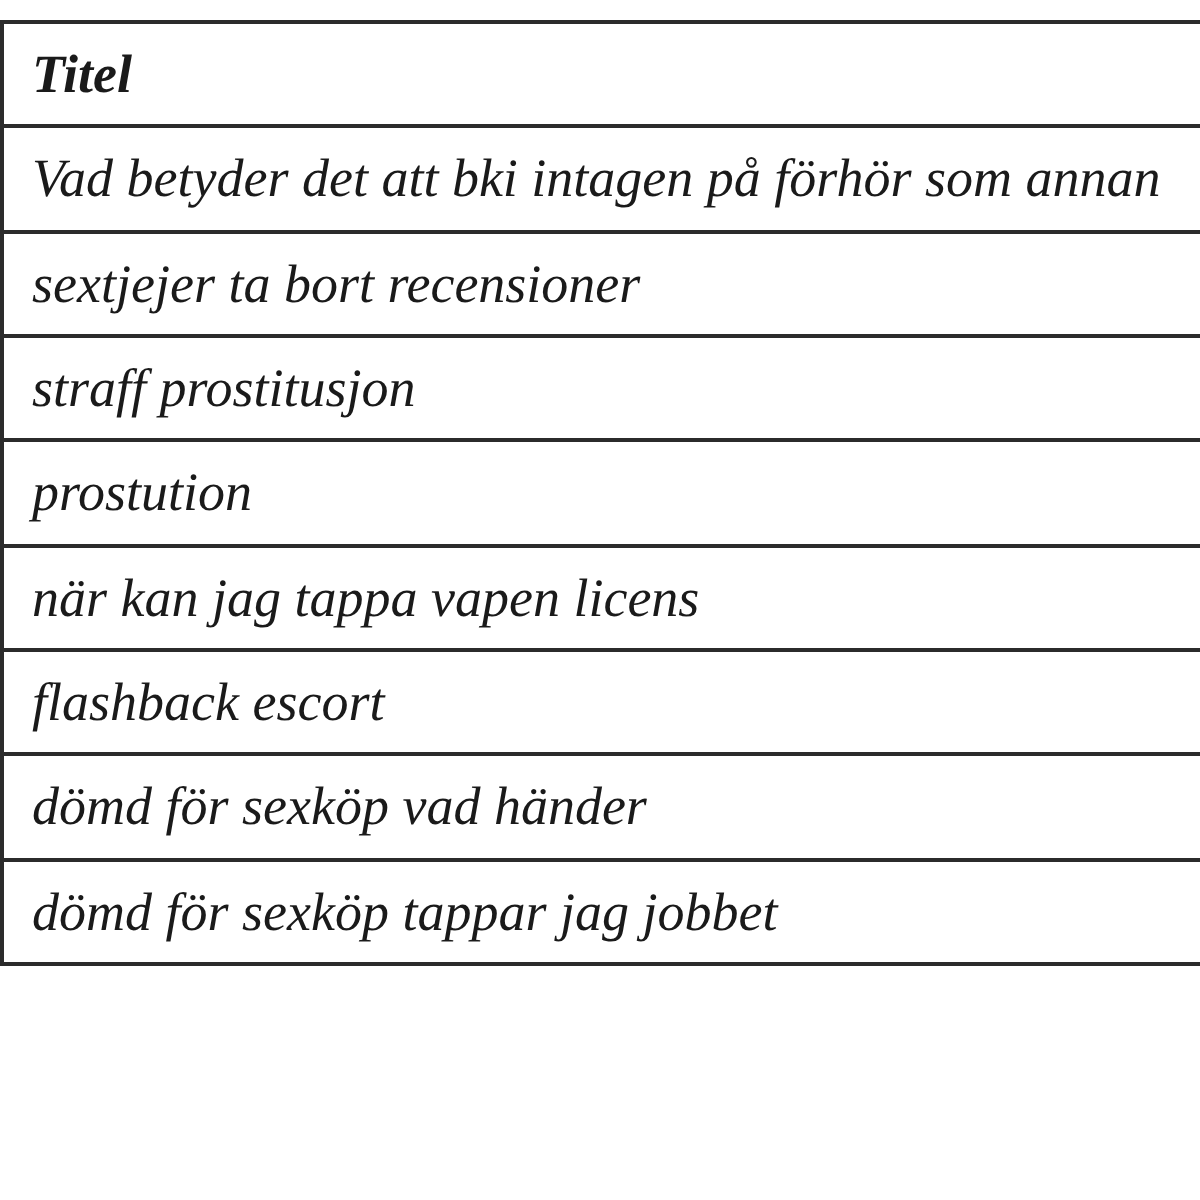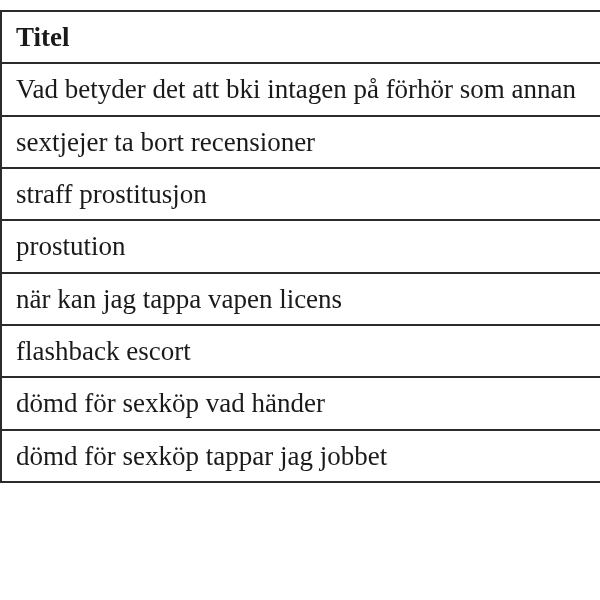--- a/index.html
+++ b/index.html
@@ -12,20 +12,21 @@
   body {
     font-family: "Liberation Serif", serif;
     color: #1a1a1a;
     overflow: hidden;
   }
   .table-wrap {
     position: absolute;
     left: 0;
     top: 10px;
     width: 600px;
+    font-style: italic;
   }
   table.doc-table {
     border-collapse: collapse;
     width: 608px;
     margin-left: 0;
     table-layout: fixed;
   }
   table.doc-table td {
     border-top: 2px solid #2b2b2b;
     border-bottom: 2px solid #2b2b2b;

